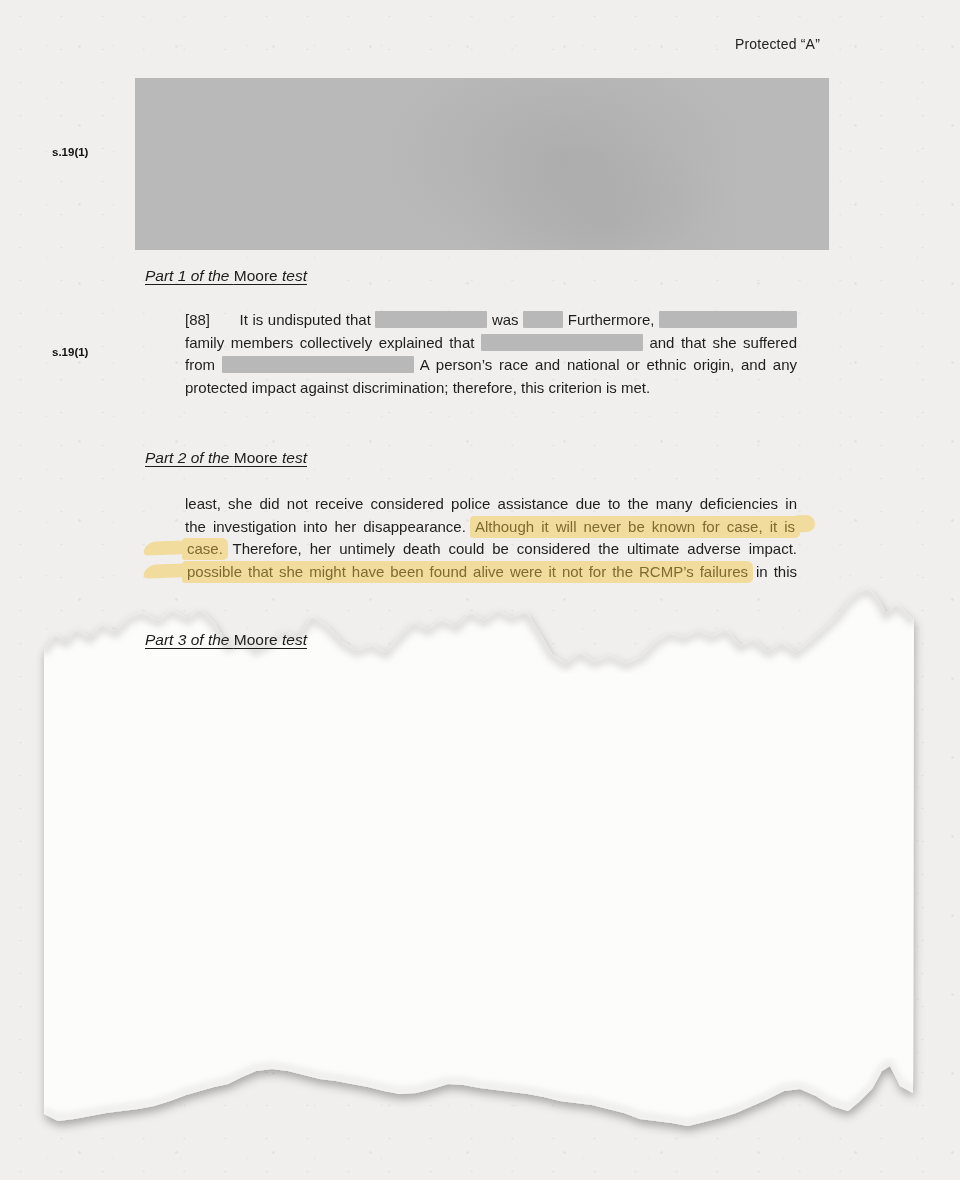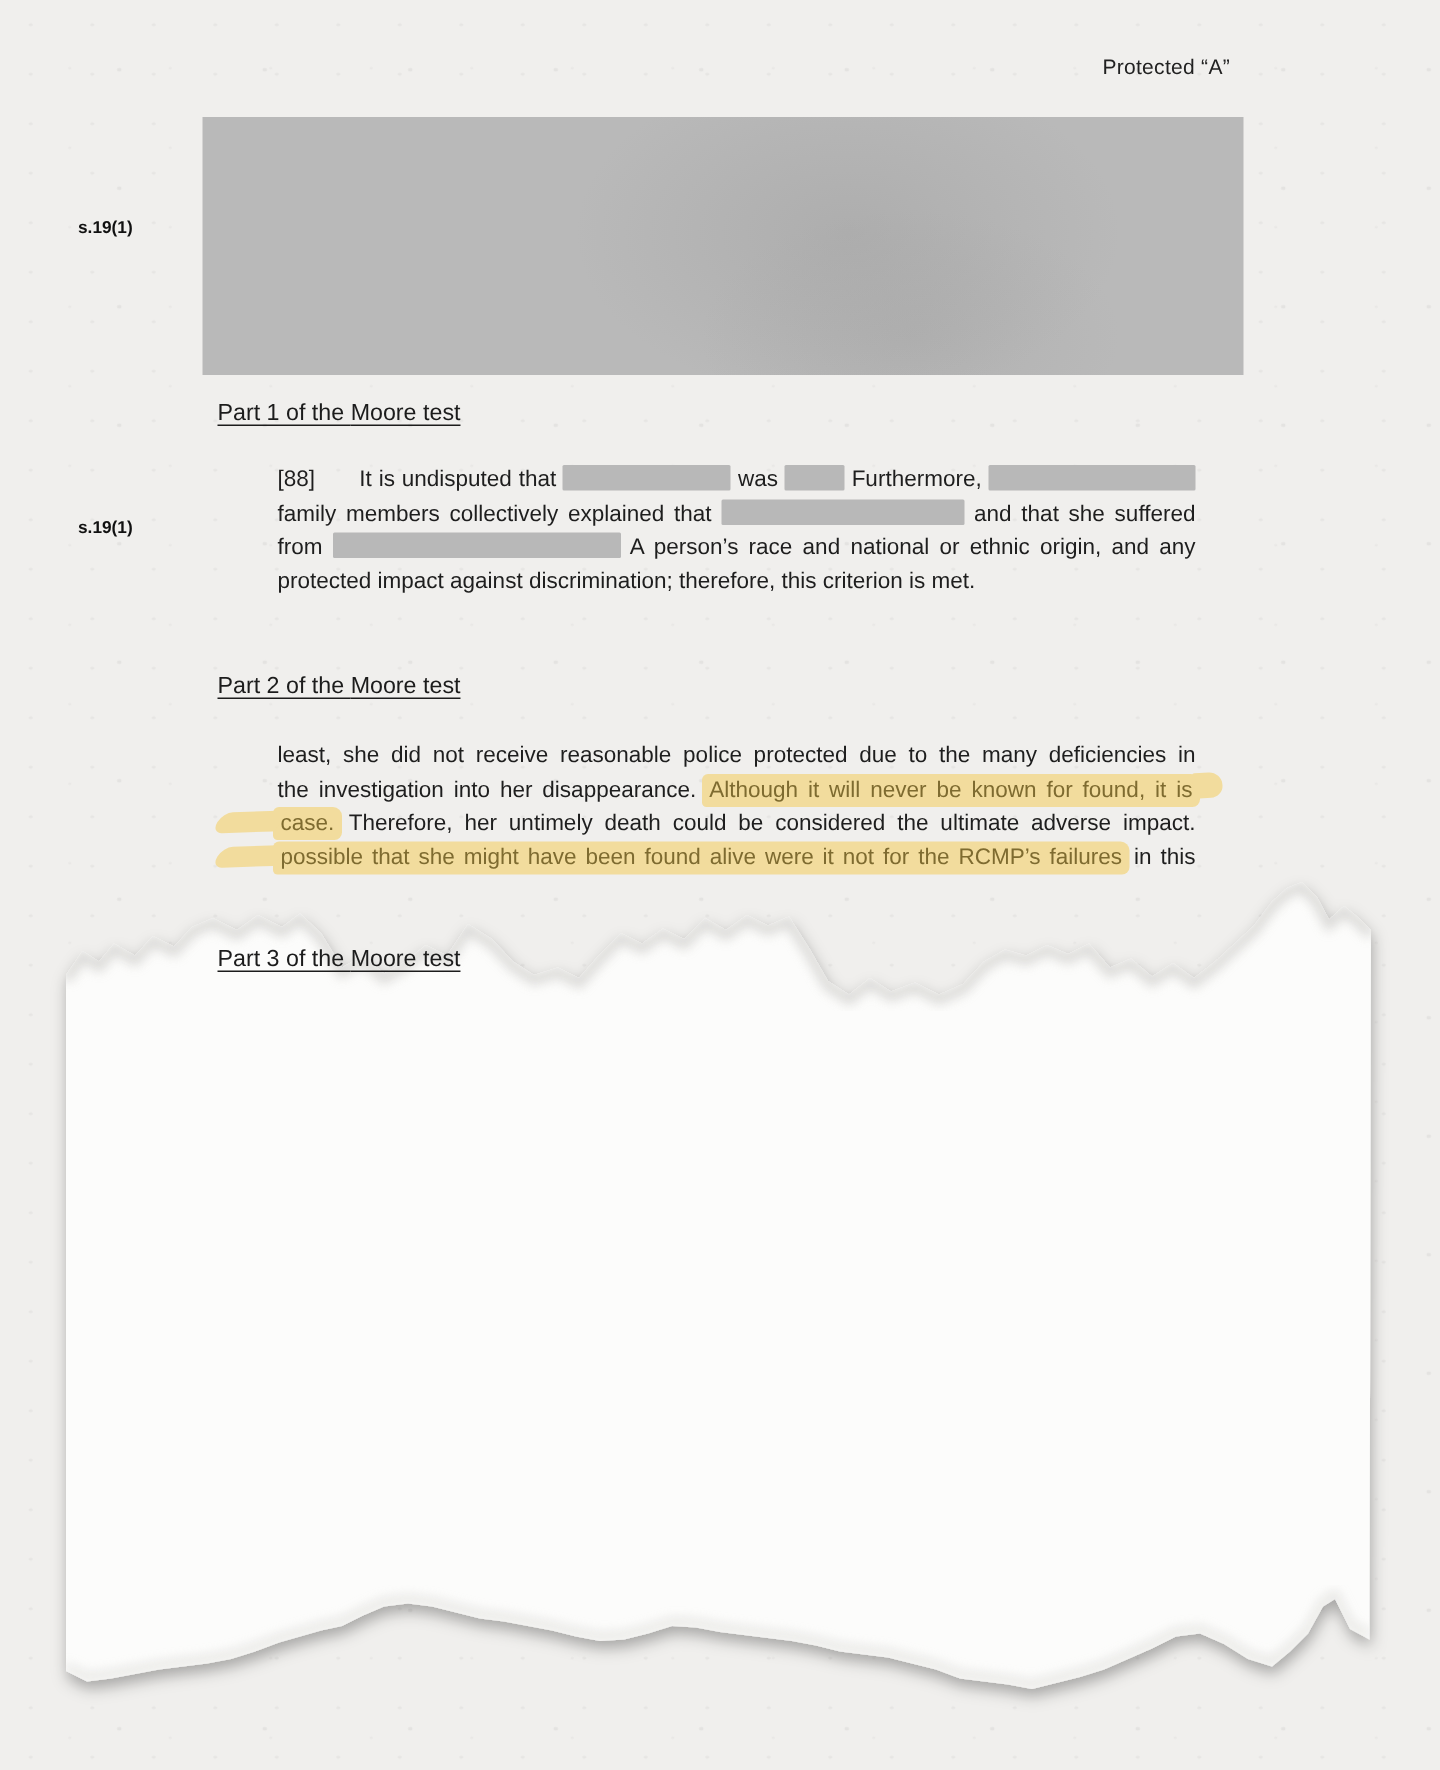--- a/index.html
+++ b/index.html
@@ -34,21 +34,21 @@
     position:absolute;left:135px;top:78px;width:694px;height:172px;
     background:
       radial-gradient(ellipse 260px 160px at 62% 45%, rgba(140,140,140,.25), transparent 70%),
       radial-gradient(ellipse 200px 120px at 68% 85%, rgba(150,150,150,.22), transparent 70%),
       #b9b9b9;
   }
   .heading{
     position:absolute;left:145px;font-size:15.5px;color:#1c1c1c;
     text-decoration:underline;text-underline-offset:3px;
   }
-  .heading .it{}
+  .heading .it{font-style:italic;}
   .h-part1{top:267px}
   .h-part2{top:449px}
   .h-part3{top:631px;z-index:6}
   .para{
     position:absolute;left:145px;width:652px;
     font-size:15px;line-height:22.5px;color:#1e1e1e;
   }
   .p-88{top:309px}
   .p-89{top:493px}
   .line{height:22.5px;margin-left:40px;}
@@ -90,22 +90,22 @@
   <div class="heading h-part1"><span class="it">Part 1 of the </span><span class="">Moore </span><span class="it">test</span></div>
   <div class="para p-88">
       <div class="line j"><span class="num">[88]</span> <span class="">It is undisputed that</span> <span class="red" style="width:112px"></span> <span class="">was</span> <span class="red" style="width:40px"></span> <span class="">Furthermore,</span> <span class="red" style="width:138px"></span></div>
       <div class="line j"><span class="">family members collectively explained that</span> <span class="red" style="width:162px"></span> <span class="">and that she suffered</span></div>
       <div class="line j"><span class="">from</span> <span class="red" style="width:192px"></span> <span class="">A person’s race and national or ethnic origin, and any</span></div>
       <div class="line"><span class="">protected impact against discrimination; therefore, this criterion is met.</span></div>
     </div>
 
   <div class="heading h-part2"><span class="it">Part 2 of the </span><span class="">Moore </span><span class="it">test</span></div>
   <div class="para p-89">
-      <div class="line j"><span class="">least, she did not receive reasonable police protected due to the many deficiencies in</span></div>
-      <div class="line j"><span class="">the investigation into her disappearance.</span> <span class="hl bleed">Although it will never be known for found, it is</span></div>
+      <div class="line j"><span class="">least, she did not receive considered police assistance due to the many deficiencies in</span></div>
+      <div class="line j"><span class="">the investigation into her disappearance.</span> <span class="hl bleed">Although it will never be known for case, it is</span></div>
       <div class="line j"><span class="hl tail">case.</span> <span class="">Therefore, her untimely death could be considered the ultimate adverse impact.</span></div>
       <div class="line j"><span class="hl tail">possible that she might have been found alive were it not for the RCMP’s failures</span> <span class="">in this</span></div>
     </div>
 
   <svg class="frag" width="960" height="1180" viewBox="0 0 960 1180">
     <defs>
       <filter id="ds" x="-8%" y="-8%" width="116%" height="116%">
         <feDropShadow dx="1" dy="5" stdDeviation="5" flood-color="#000000" flood-opacity="0.30"></feDropShadow>
       </filter>
       <filter id="bl">

